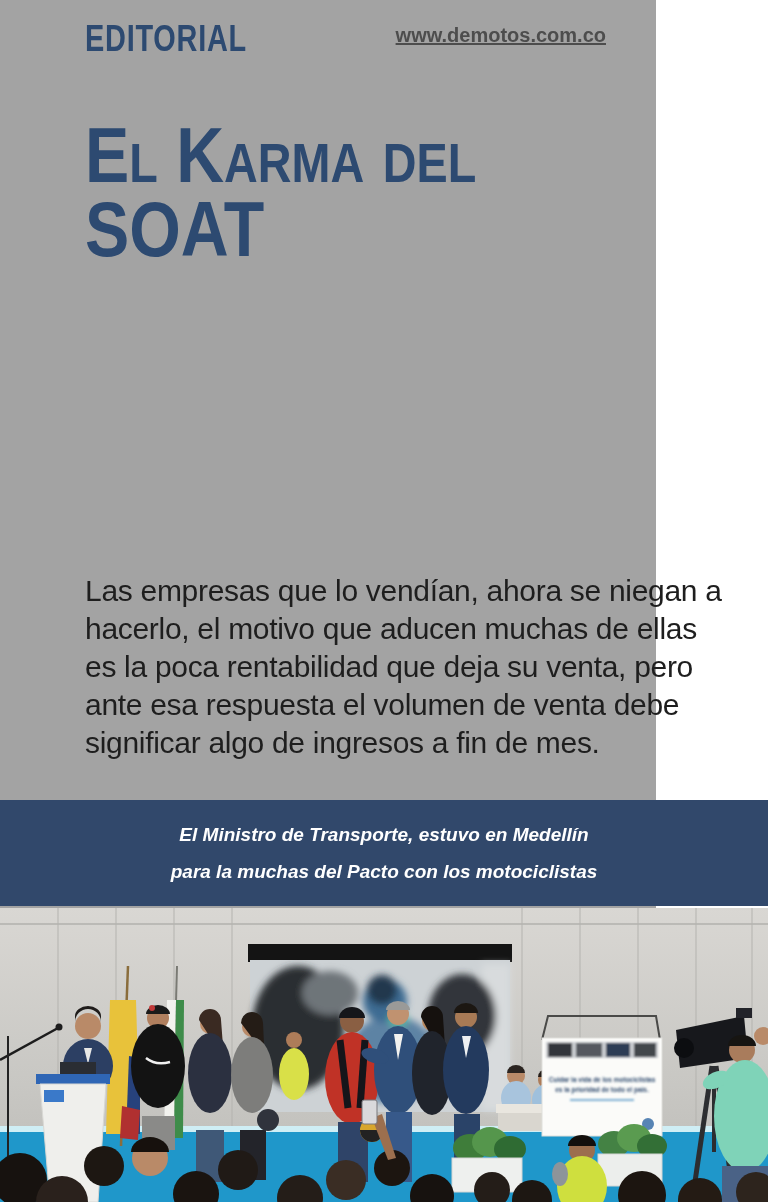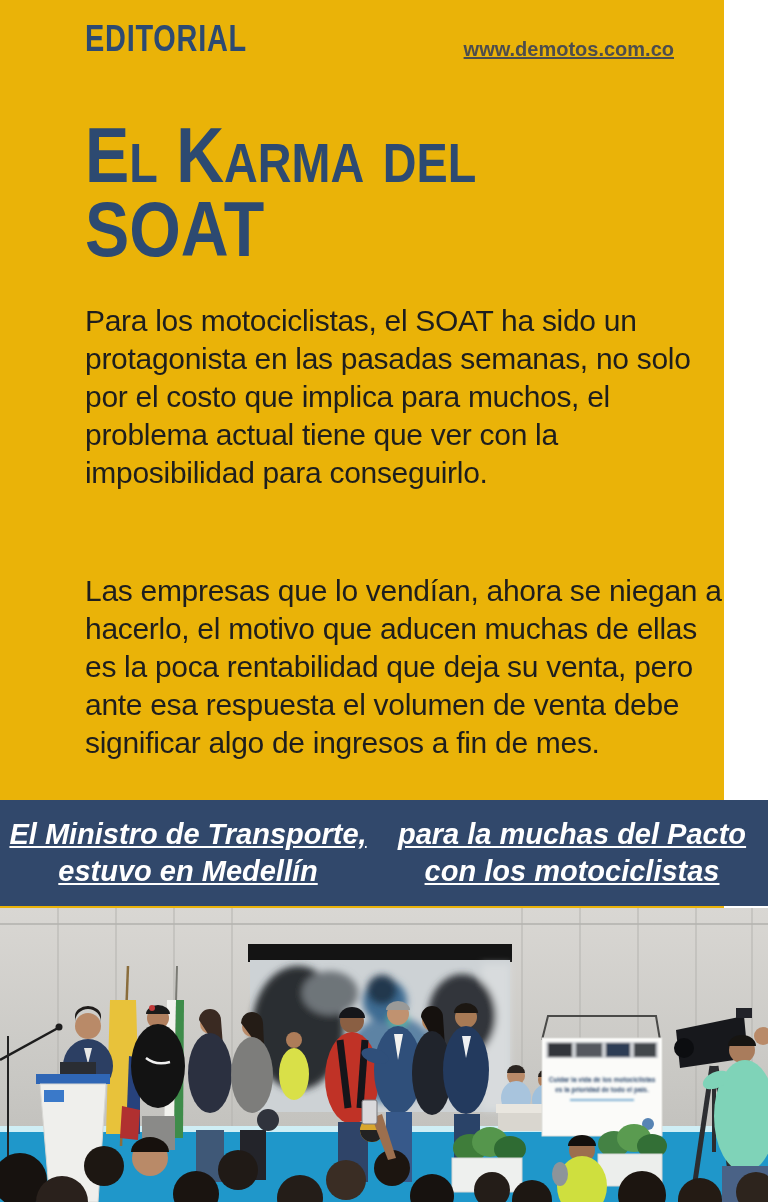--- a/index.html
+++ b/index.html
@@ -1,31 +1,31 @@
 <!DOCTYPE html>
 <html><head>
 <meta charset="utf-8">
 <style>
   html,body{margin:0;padding:0;}
   body{
     width:768px;height:1202px;overflow:hidden;background:#ffffff;
     font-family:"Liberation Sans", sans-serif;position:relative;
   }
-  .page{width:724px;height:1202px;position:relative;background:#eab308;}
+  .page{width:656px;height:1202px;position:relative;background:#a3a3a3;}
 
   
   .header{position:absolute;top:18px;left:85px;right:50px;height:46px;}
   .kicker{
     position:absolute;left:0;top:0;
     font-size:37px;font-weight:bold;color:#2d4a71;
     transform:scaleX(0.78);transform-origin:left top;letter-spacing:1px;
     white-space:nowrap;
   }
   .site-url{
-    position:absolute;right:0;top:20px;
+    position:absolute;right:0;top:6px;
     font-size:20px;font-weight:bold;color:#4d4d4d;
     text-decoration:underline;cursor:pointer;white-space:nowrap;margin-left:12px;
   }
 
   
   .title{
     position:absolute;left:85px;top:118px;width:640px;margin:0;
     color:#2d4a71;font-weight:bold;font-variant:small-caps;
     font-size:78px;line-height:0.95;
     transform:scaleX(0.85);transform-origin:left top;
@@ -38,24 +38,23 @@
     font-size:30px;line-height:38px;color:#1e1e1e;
     letter-spacing:-0.3px;
   }
   .para-1{top:302px;}
   .para-2{top:538px;margin-top:34px;}
 
   
   .banner{
     position:absolute;left:0;top:800px;width:768px;height:106px;
     background:#31486b;color:#ffffff;
-    display:flex;justify-content:center;align-items:center;
-    font-weight:bold;font-style:italic;font-size:29px;line-height:37px;
+    display:flex;flex-direction:column;justify-content:center;align-items:center;
+    font-weight:bold;font-style:italic;font-size:19px;line-height:37px;
     text-align:center;
-    text-decoration:underline;
   }
 
   
   .photo{
     position:absolute;left:0;top:908px;width:768px;height:294px;
     overflow:hidden;background:#c6c5c1;
   }
   .photo svg{display:block;}
 </style>
 </head>
@@ -63,21 +62,20 @@
 
 <div class="page">
 
   <div class="header">
     <div class="kicker">EDITORIAL</div>
     <a class="site-url">www.demotos.com.co</a>
   </div>
 
   <h1 class="title"><span>El Karma del</span><br><span>SOAT</span></h1>
 
-  <p class="para para-1">Para los motociclistas, el SOAT ha sido un protagonista en las pasadas semanas, no solo por el costo que implica para muchos, el problema actual tiene que ver con la imposibilidad para conseguirlo.</p>
   <p class="para para-2">Las empresas que lo vendían, ahora se niegan a hacerlo, el motivo que aducen muchas de ellas es la poca rentabilidad que deja su venta, pero ante esa respuesta el volumen de venta debe significar algo de ingresos a fin de mes.</p>
 
   <div class="banner">
     <span>El Ministro de Transporte, estuvo en Medellín</span>
     <span>para la muchas del Pacto con los motociclistas</span>
   </div>
 
   <div class="photo">
     <svg width="768" height="294" viewBox="0 0 768 294" xmlns="http://www.w3.org/2000/svg">
       <defs>

